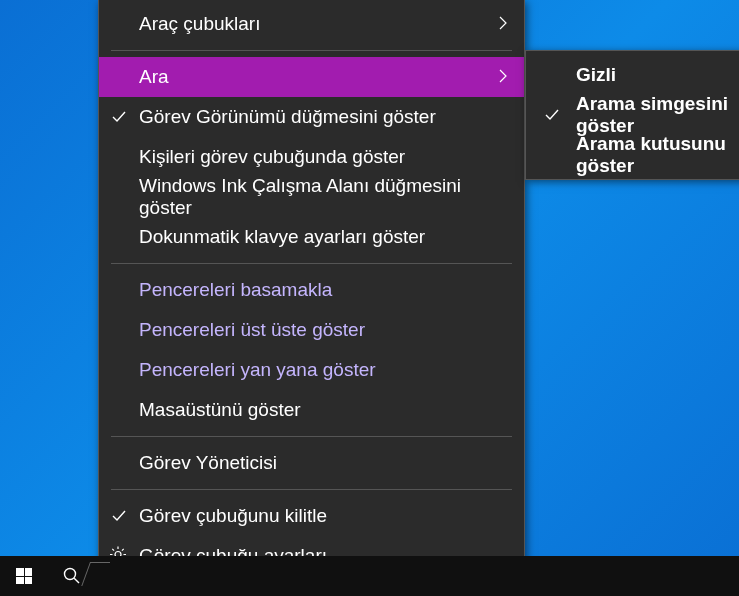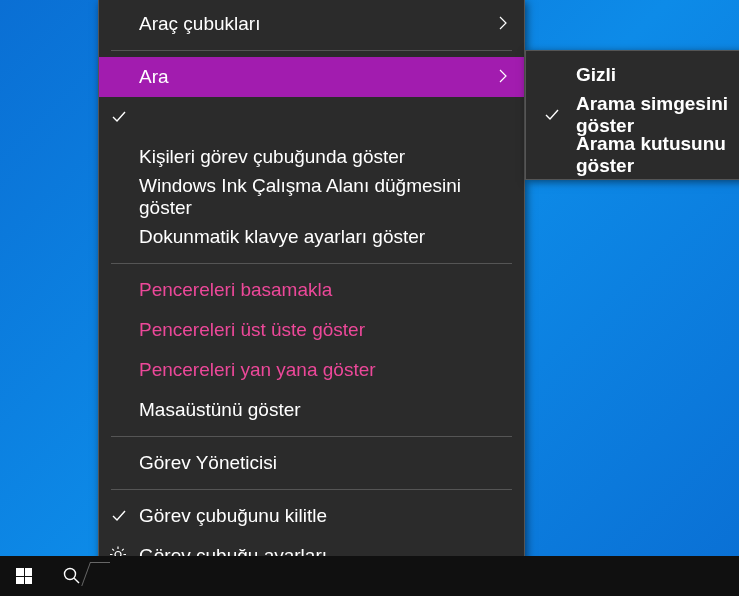--- a/index.html
+++ b/index.html
@@ -100,21 +100,21 @@
       position: relative;
       display: flex;
       align-items: center;
       height: 40px;
       padding-left: 40px;
       padding-right: 16px;
       color: #fff;
       cursor: pointer;
     }
     .menu-item.disabled {
-      color: #ec4899;
+      color: #c4b5fd;
       cursor: default;
     }
     .menu-item:not(.disabled):hover,
     .menu-item.hovered {
       background: #a21caf;
     }
     .menu-item .label {
       flex: 1;
       font-size: 19px;
     }
@@ -170,20 +170,21 @@
           <path d="M2 1 L8 7 L2 13" stroke="#fff" stroke-width="1.2" fill="none"></path>
         </svg>
     </span>
   </div>
   <div class="menu-item">
     <span class="check">
       <svg width="16" height="16" viewBox="0 0 16 16">
           <path d="M2 8 L6 12 L14 3" stroke="#fff" stroke-width="1.4" fill="none"></path>
         </svg>
     </span>
+    <span class="label">Görev Görünümü düğmesini göster</span>
   </div>
   <div class="menu-item">
     <span class="label">Kişileri görev çubuğunda göster</span>
   </div>
   <div class="menu-item">
     <span class="label">Windows Ink Çalışma Alanı düğmesini göster</span>
   </div>
   <div class="menu-item">
     <span class="label">Dokunmatik klavye ayarları göster</span>
   </div>

